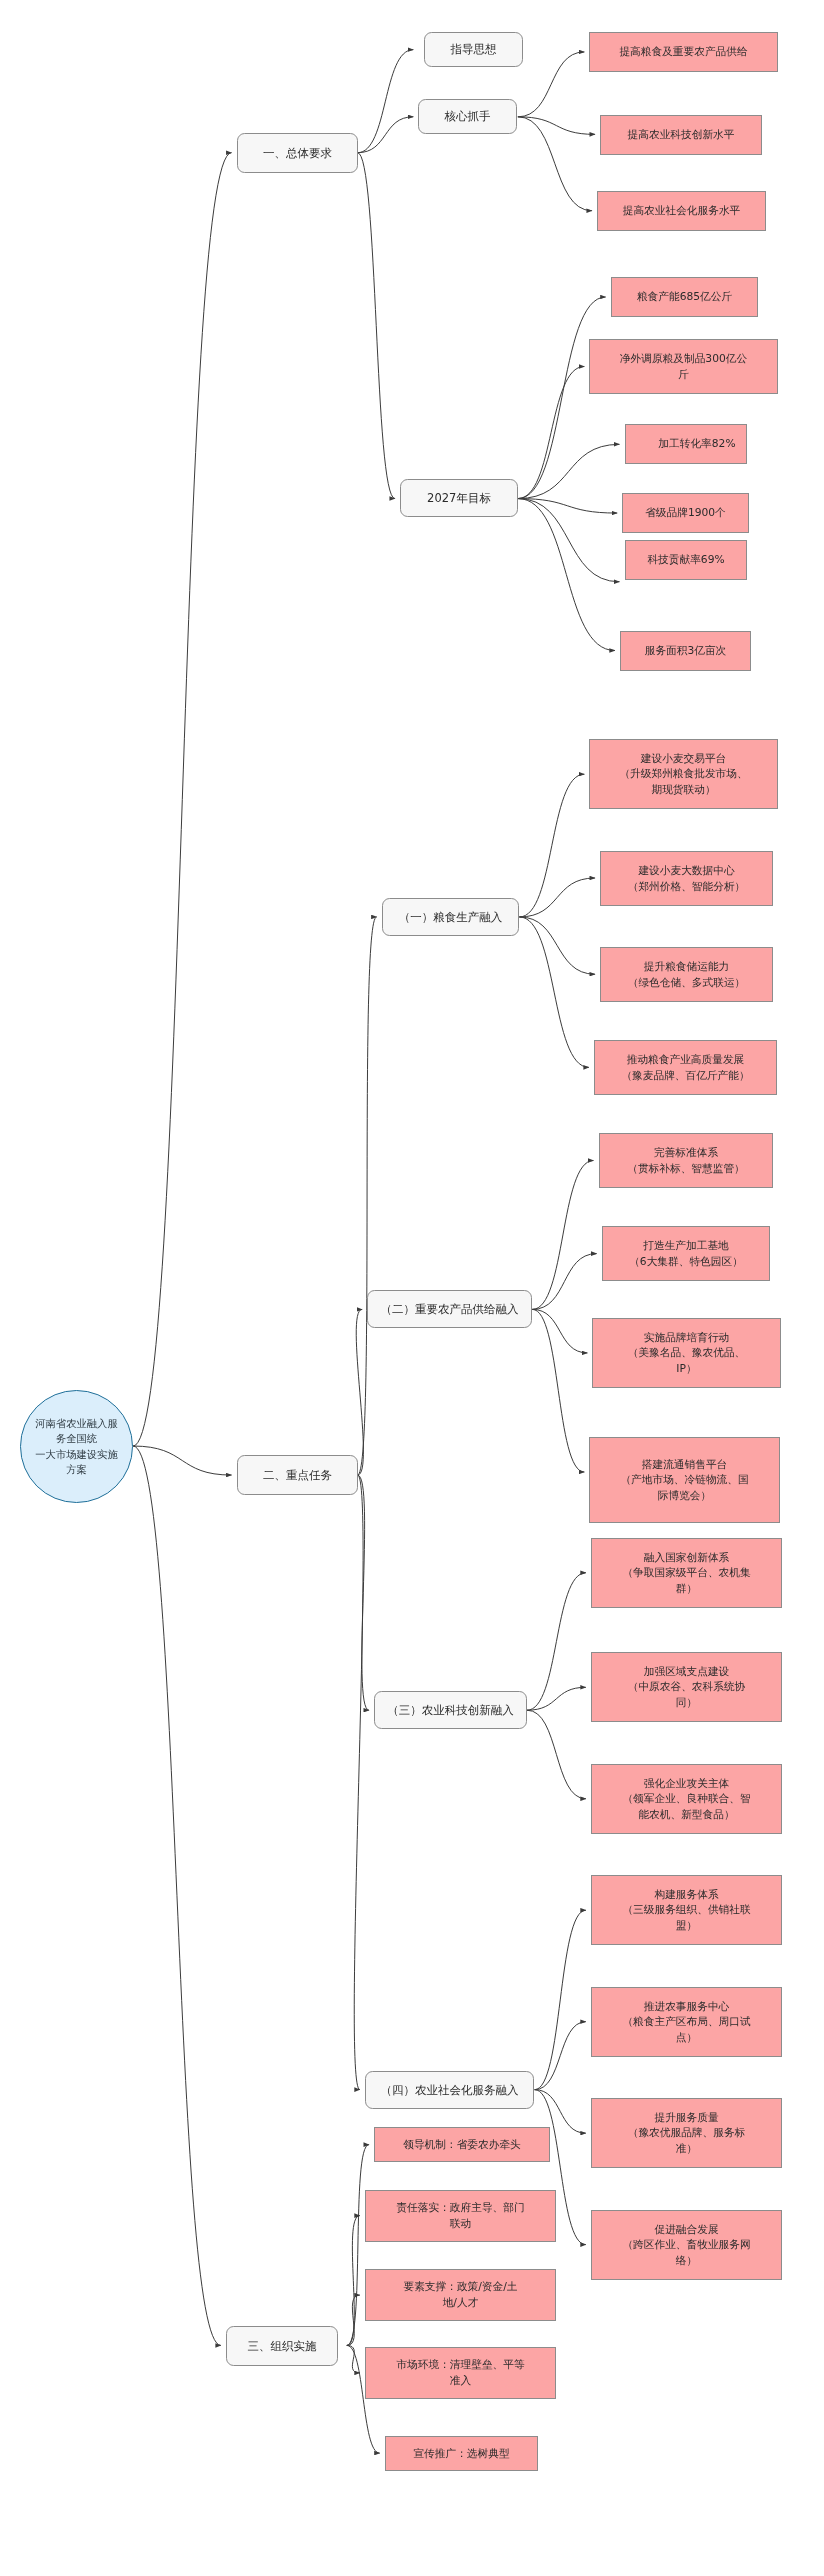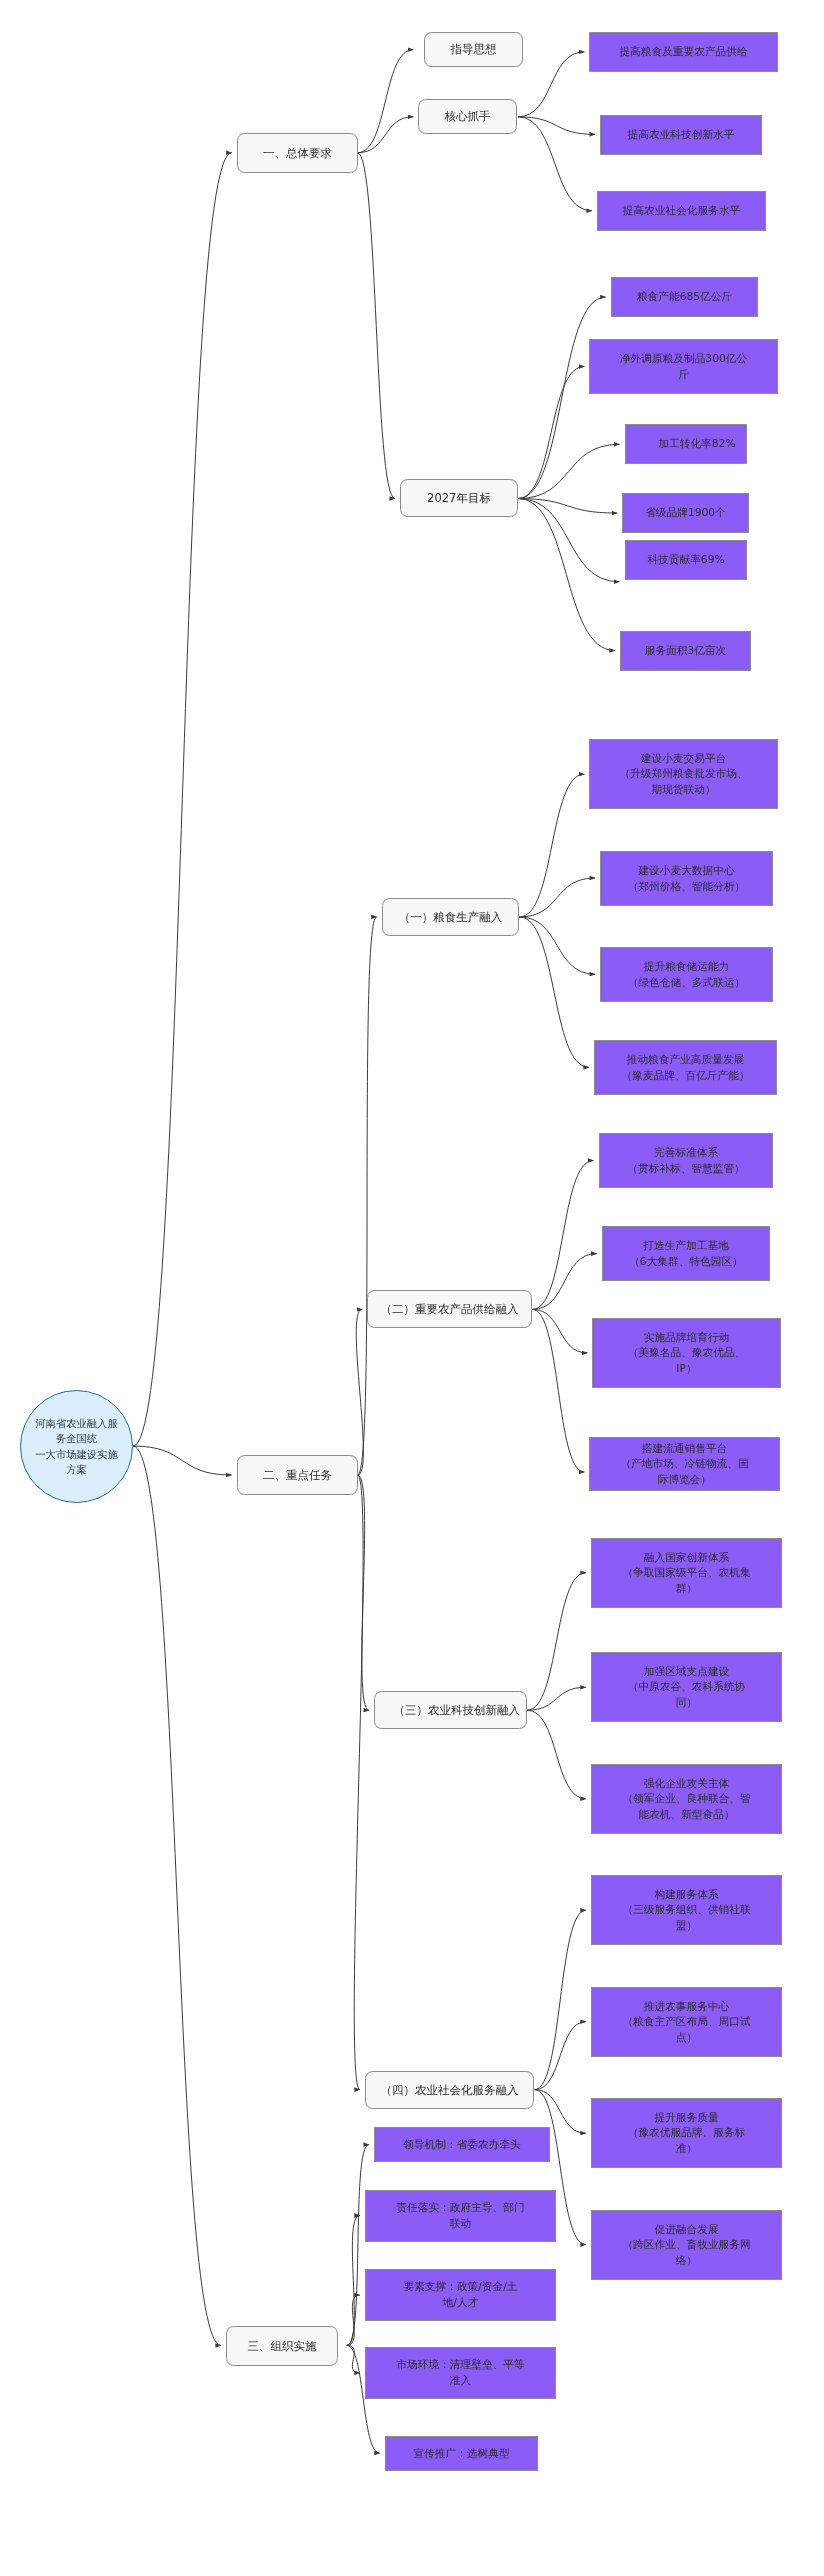--- a/index.html
+++ b/index.html
@@ -46,21 +46,21 @@
   
   .node.rounded {
     border-radius: 7.6px;
     background: #f7f7f7;
     border: 1px solid #8c8c8c;
     font-size: 11.5px;
   }
   
   .node.leaf {
     border-radius: 0px;
-    background: #8b5cf6;
+    background: #fca5a5;
     border: 1px solid #8c8c8c;
     font-size: 10.7px;
   }
 </style>
 </head>
 <body>
 
 <div id="canvas">
   <svg id="edges" viewBox="0 0 1080 3374" xmlns="http://www.w3.org/2000/svg">
     <defs>
@@ -123,39 +123,39 @@
       <div class="node leaf" style="left: 611px; top: 277px; width: 147px; height: 40px;"><span>粮食产能685亿公斤</span></div>
       <div class="node leaf" style="left: 589px; top: 339px; width: 189px; height: 55px;"><span>净外调原粮及制品300亿公
 斤</span></div>
       <div class="node leaf" style="left: 625px; top: 424px; width: 122px; height: 40px; padding-left: 28px;"><span>加工转化率82%</span></div>
       <div class="node leaf" style="left: 622px; top: 493px; width: 127px; height: 40px;"><span>省级品牌1900个</span></div>
       <div class="node leaf" style="left: 625px; top: 540px; width: 122px; height: 40px;"><span>科技贡献率69%</span></div>
       <div class="node leaf" style="left: 620px; top: 631px; width: 131px; height: 40px;"><span>服务面积3亿亩次</span></div>
       <div class="node rounded" style="left: 237px; top: 1455px; width: 121px; height: 40px;"><span>二、重点任务</span></div>
       <div class="node rounded" style="left: 382px; top: 898px; width: 137px; height: 38px;"><span>（一）粮食生产融入</span></div>
       <div class="node rounded" style="left: 367px; top: 1290px; width: 165px; height: 38px;"><span>（二）重要农产品供给融入</span></div>
-      <div class="node rounded" style="left: 374px; top: 1691px; width: 153px; height: 38px; justify-content: flex-end;"><span>（三）农业科技创新融入</span></div>
+      <div class="node rounded" style="left: 374px; top: 1691px; width: 153px; height: 38px;"><span>（三）农业科技创新融入</span></div>
       <div class="node rounded" style="left: 365px; top: 2071px; width: 169px; height: 38px;"><span>（四）农业社会化服务融入</span></div>
       <div class="node leaf" style="left: 589px; top: 739px; width: 189px; height: 70px;"><span>建设小麦交易平台
 （升级郑州粮食批发市场、
 期现货联动）</span></div>
       <div class="node leaf" style="left: 600px; top: 851px; width: 173px; height: 55px;"><span>建设小麦大数据中心
 （郑州价格、智能分析）</span></div>
       <div class="node leaf" style="left: 600px; top: 947px; width: 173px; height: 55px;"><span>提升粮食储运能力
 （绿色仓储、多式联运）</span></div>
       <div class="node leaf" style="left: 594px; top: 1040px; width: 183px; height: 55px;"><span>推动粮食产业高质量发展
 （豫麦品牌、百亿斤产能）</span></div>
       <div class="node leaf" style="left: 599px; top: 1133px; width: 174px; height: 55px;"><span>完善标准体系
 （贯标补标、智慧监管）</span></div>
       <div class="node leaf" style="left: 602px; top: 1226px; width: 168px; height: 55px;"><span>打造生产加工基地
 （6大集群、特色园区）</span></div>
       <div class="node leaf" style="left: 592px; top: 1318px; width: 189px; height: 70px;"><span>实施品牌培育行动
 （美豫名品、豫农优品、
 IP）</span></div>
-      <div class="node leaf" style="left: 589px; top: 1437px; width: 191px; height: 54px;"><span>搭建流通销售平台
+      <div class="node leaf" style="left: 589px; top: 1437px; width: 191px; height: 86px;"><span>搭建流通销售平台
 （产地市场、冷链物流、国
 际博览会）</span></div>
       <div class="node leaf" style="left: 591px; top: 1538px; width: 191px; height: 70px;"><span>融入国家创新体系
 （争取国家级平台、农机集
 群）</span></div>
       <div class="node leaf" style="left: 591px; top: 1652px; width: 191px; height: 70px;"><span>加强区域支点建设
 （中原农谷、农科系统协
 同）</span></div>
       <div class="node leaf" style="left: 591px; top: 1764px; width: 191px; height: 70px;"><span>强化企业攻关主体
 （领军企业、良种联合、智

